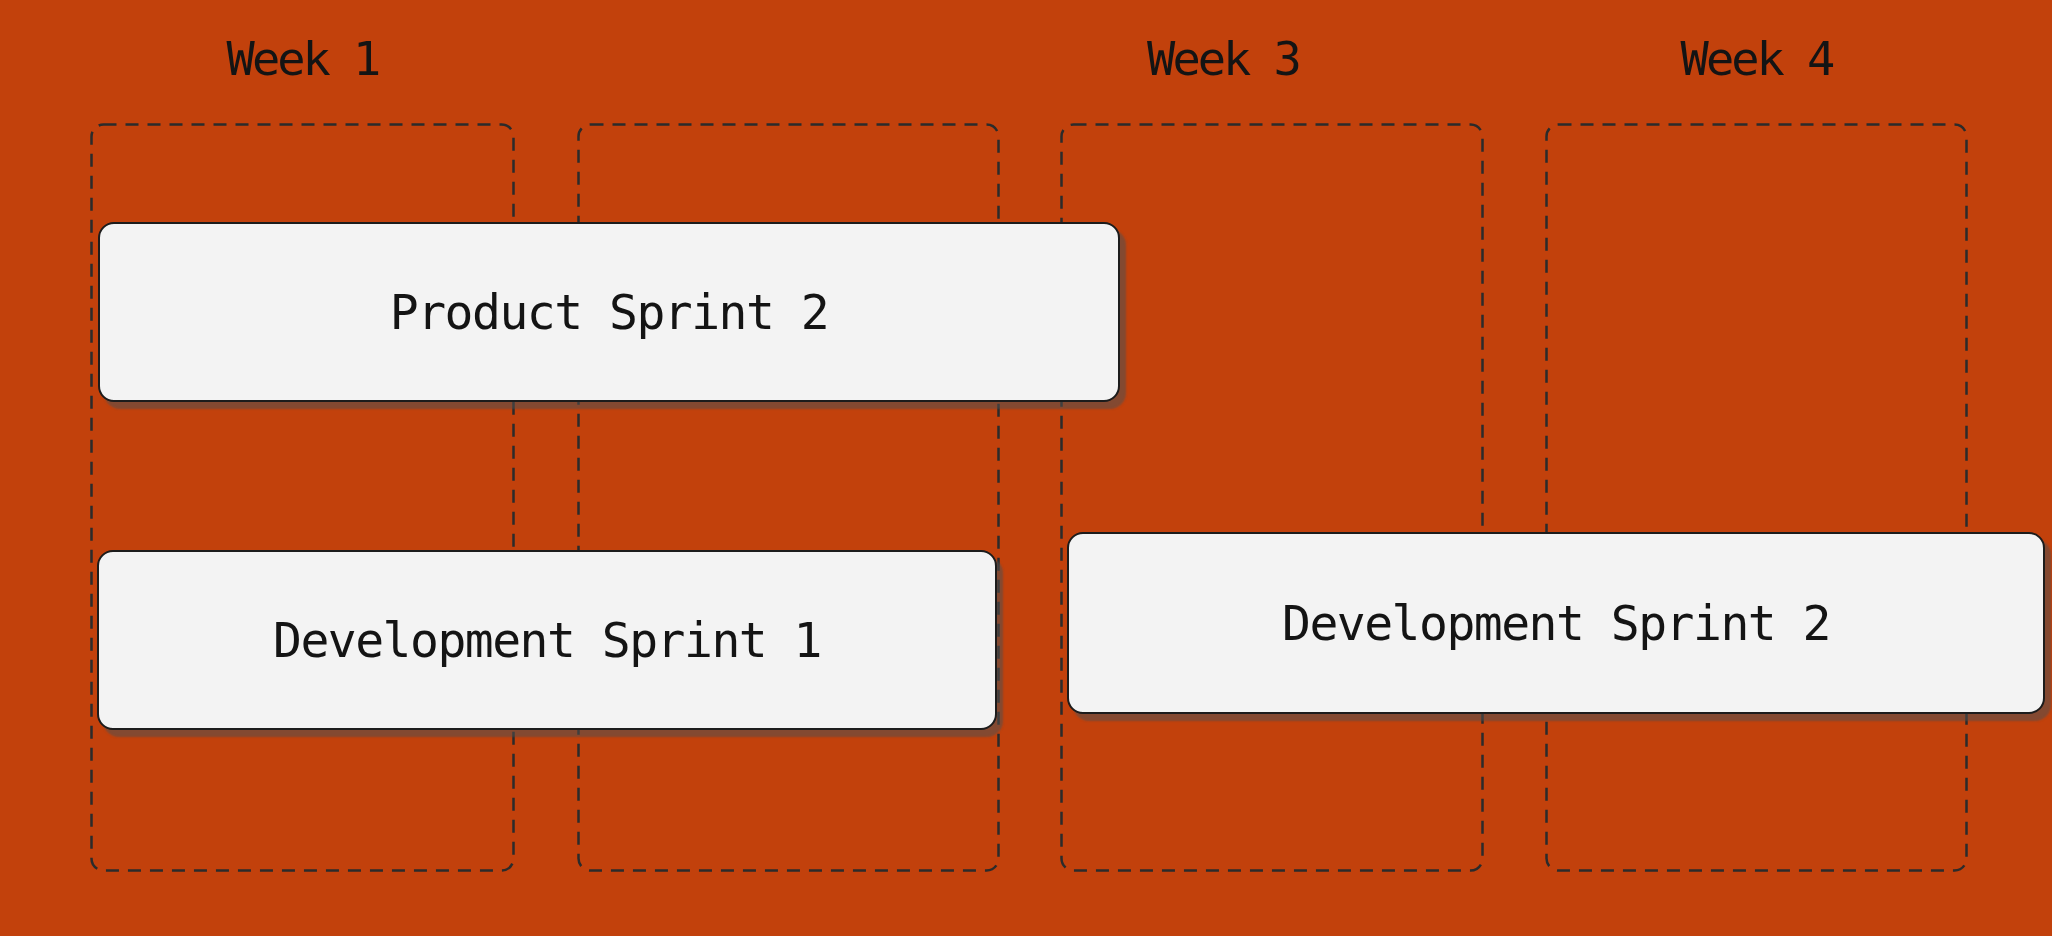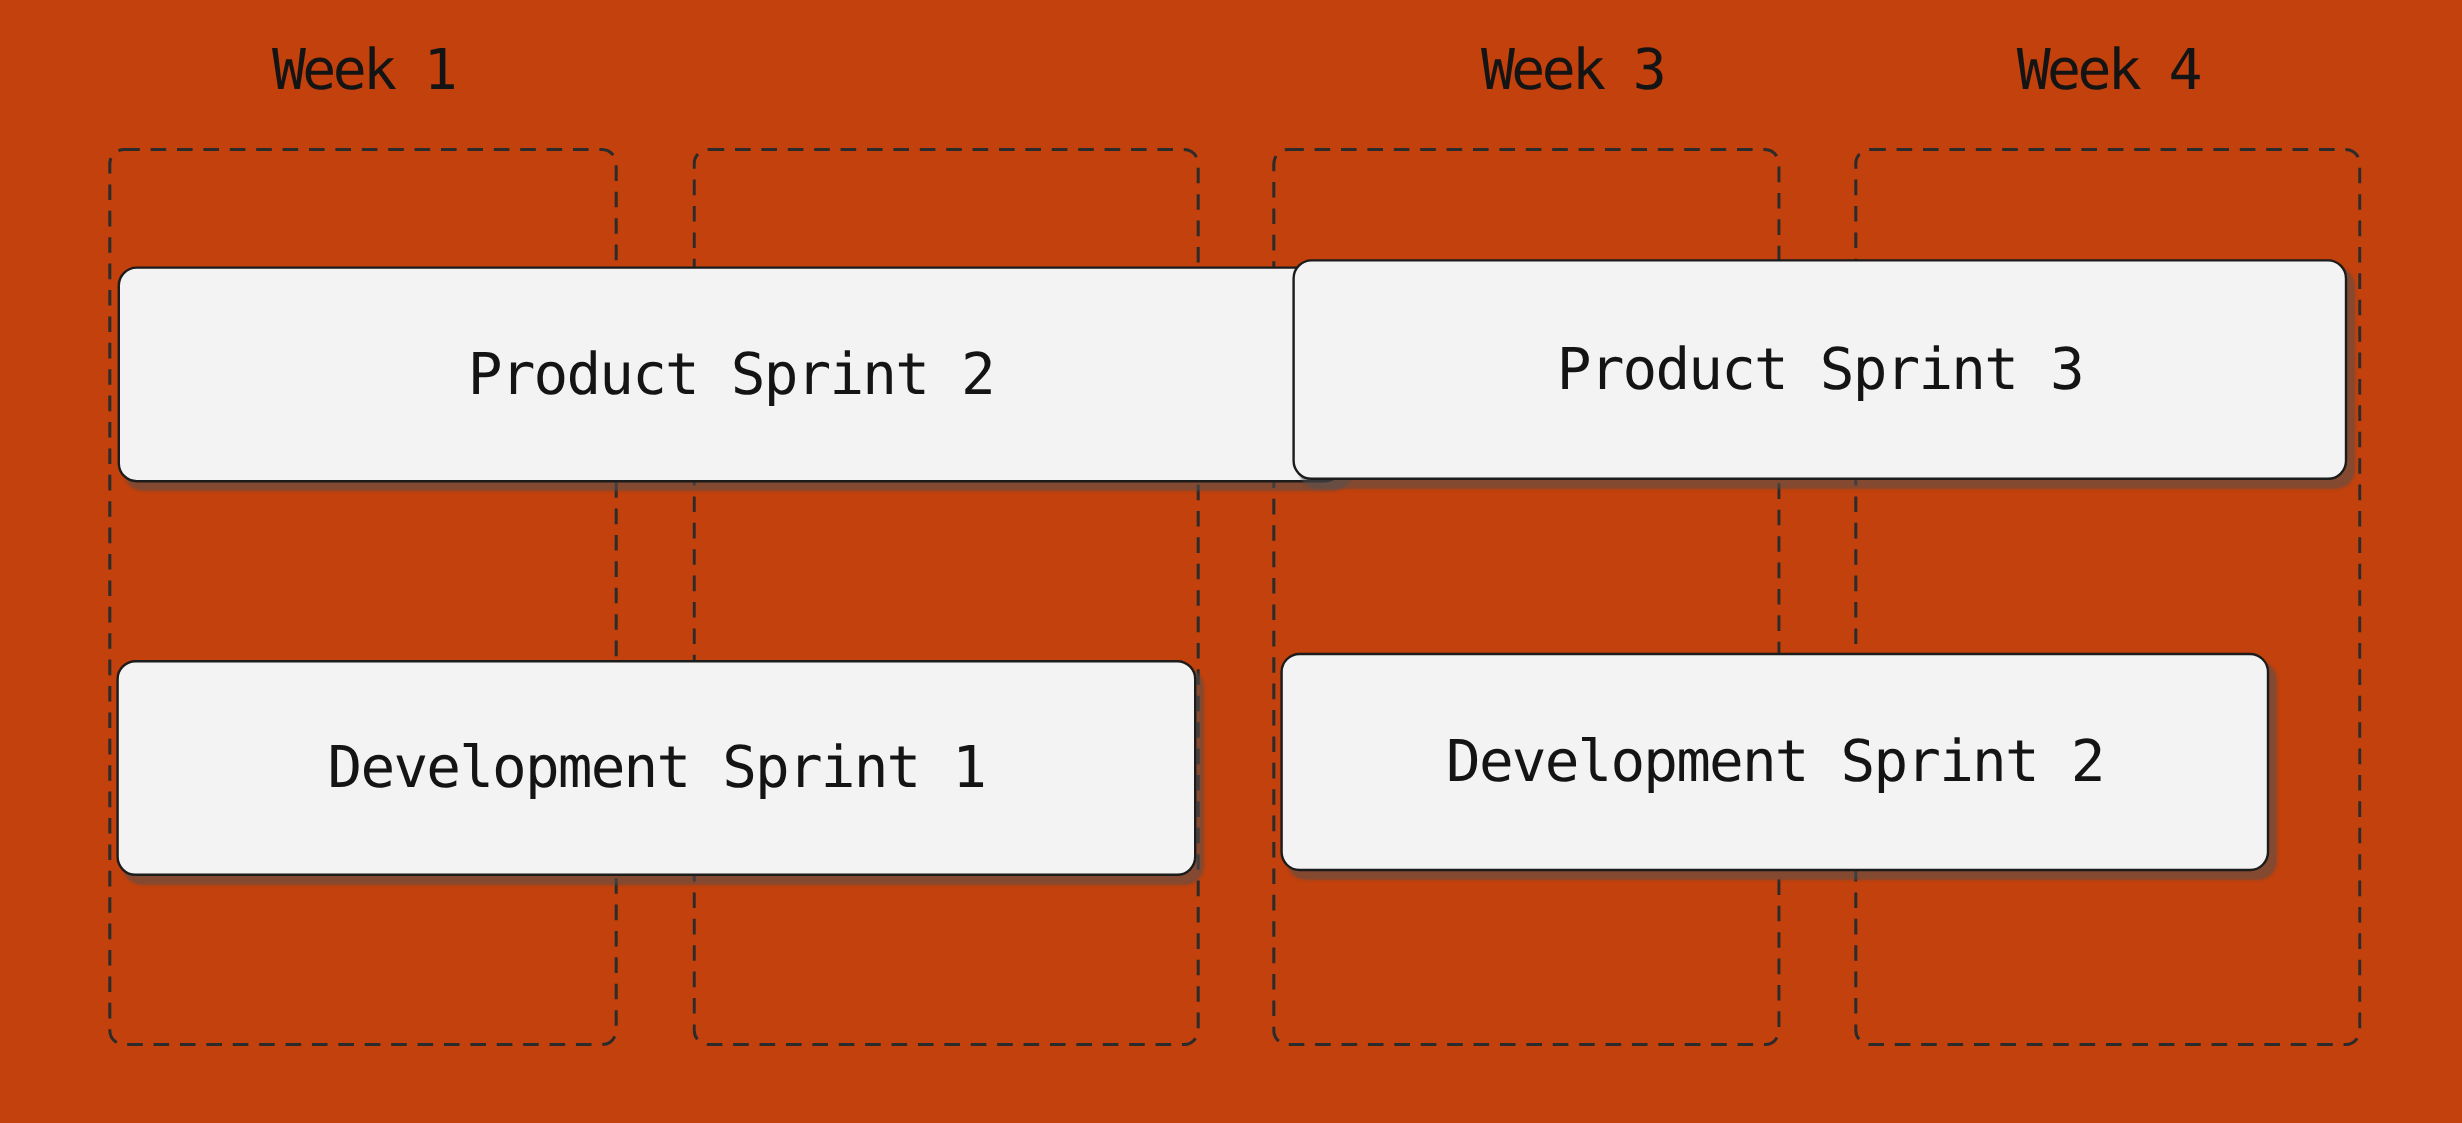--- a/index.html
+++ b/index.html
@@ -24,21 +24,21 @@
     height: 50px;
     line-height: 50px;
     text-align: center;
     font-size: 47px;
     letter-spacing: -3px;
     color: #141414;
     white-space: nowrap;
   }
   .wl-1 { left: 90px;   width: 425px; }
   .wl-2 { left: 577px;  width: 423px; }
-  .wl-3 { left: 1098px; width: 424px; }
+  .wl-3 { left: 1011px; width: 424px; }
   .wl-4 { left: 1545px; width: 423px; }
 
   
   .week-outline {
     position: absolute;
     top: 123px;
     display: block;
   }
   .week-outline rect {
     fill: none;
@@ -65,21 +65,21 @@
   }
   .task-label {
     font-size: 48px;
     letter-spacing: -1.5px;
     white-space: nowrap;
     color: #141414;
   }
   .t-1 { left: 98px;   top: 222px; width: 1022px; height: 180px; }
   .t-2 { left: 97px;   top: 550px; width: 900px; height: 180px; }
   .t-3 { left: 1077px; top: 216px; width: 879px; height: 184px; }
-  .t-4 { left: 1067px; top: 544px; width: 824px; height: 182px; }
+  .t-4 { left: 1067px; top: 532px; width: 978px; height: 182px; }
 </style>
 </head>
 <body>
 
 <div class="stage">
 
   <div class="week-label wl-1">Week 1</div>
   <div class="week-label wl-3">Week 3</div>
   <div class="week-label wl-4">Week 4</div>
 
@@ -95,20 +95,17 @@
   <svg class="week-outline wo-4" width="423" height="749">
     <rect x="1.5" y="1.5" width="420" height="746" rx="12"></rect>
   </svg>
 
   <div class="task t-1">
     <span class="task-label">Product Sprint 2</span>
   </div>
   <div class="task t-2">
     <span class="task-label">Development Sprint 1</span>
   </div>
-  <div class="task t-3">
-    <span class="task-label">Product Sprint 3</span>
-  </div>
   <div class="task t-4">
     <span class="task-label">Development Sprint 2</span>
   </div>
 
 </div>
 
 </body></html>

